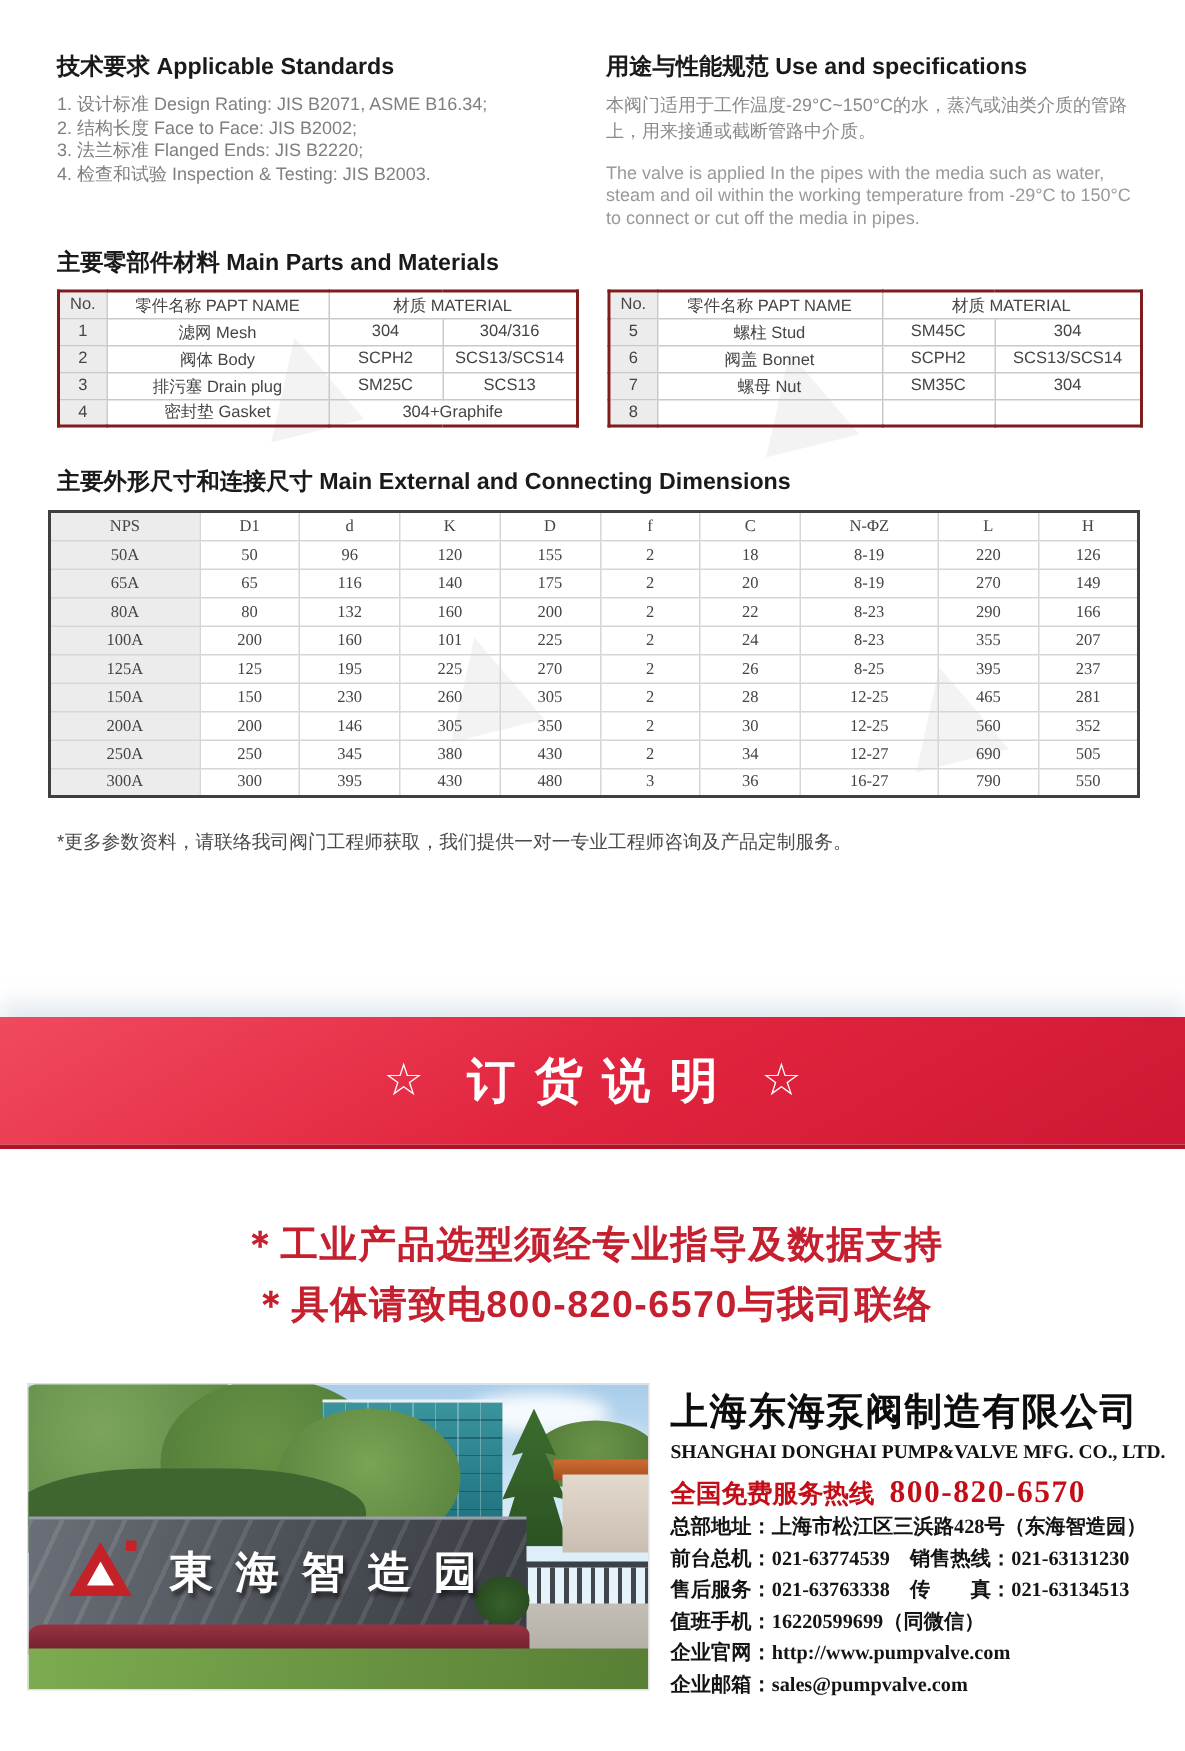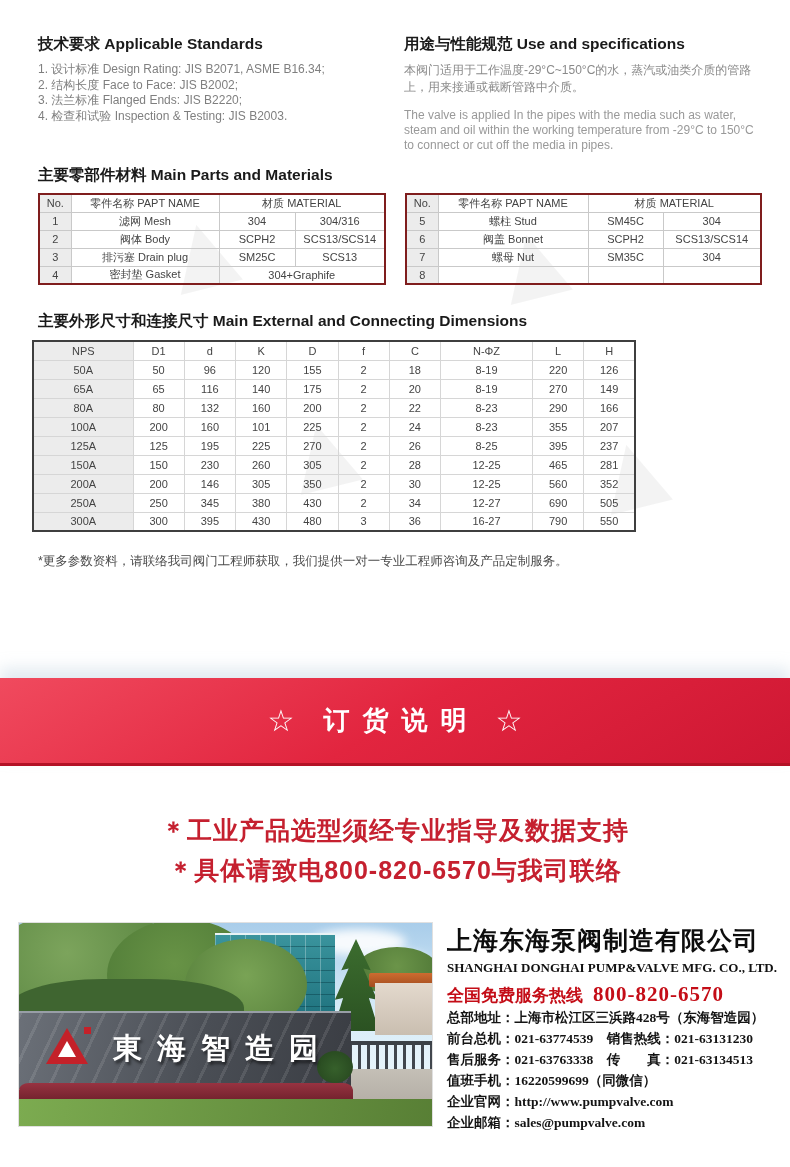--- a/index.html
+++ b/index.html
@@ -32,39 +32,39 @@
   .mat-table th, .mat-table td {
     border:1px solid #c9c9c9; height:18px; text-align:center;
     font-weight:normal; padding:0 2px; overflow:hidden; white-space:nowrap;
   }
   .mat-table td:first-child, .mat-table th:first-child { background:#ececec; }
   .mat-left { width:348px; } .mat-right { width:357px; }
 
   
   .dims { margin:26px 28px 0 32px; }
   .dims .sec-title { margin-left:6px; }
-  .dim-table { width:604px; border:2px solid #3f3f3f; font-size:11px; color:#444; margin-top:8px; }
+  .dim-table { width:728px; border:2px solid #3f3f3f; font-size:11px; color:#444; margin-top:8px;font-family:Liberation Serif, serif; }
   .dim-table th, .dim-table td {
     border:1px solid #d6d6d6; height:19px; text-align:center; font-weight:normal;
   }
   .dim-table th:first-child, .dim-table td:first-child { background:#ececec; }
 
   .note { margin:21px 0 0 38px; font-size:12.5px; color:#4a4a4a; }
 
   
   .banner {
     margin-top:108px; height:88px; width:790px;
     background:linear-gradient(150deg,#f04a5e 0%,#e2253f 50%,#ce1733 100%);
     border-bottom:3px solid #b31226;
     display:flex; align-items:center; justify-content:center;
     box-shadow:0 -10px 14px rgba(175,198,214,0.35);
   }
   .banner-star { color:#fff; font-size:30px; margin:0 16px; font-weight:bold; }
   .banner-title {
-    color:#fff; font-size:26px; font-weight:bold; letter-spacing:13px;
+    color:#fff; font-size:32px; font-weight:bold; letter-spacing:13px;
     text-indent:13px; margin-left:-13px; padding-left:13px;
   }
 
   
   .order-notes { margin-top:44px; text-align:center; }
   .order-note { font-size:25px; line-height:40px; font-weight:bold; color:#c5202f; letter-spacing:1px; }
 
   
   .footer { display:flex; margin:32px 14px 0 18px; }
 

